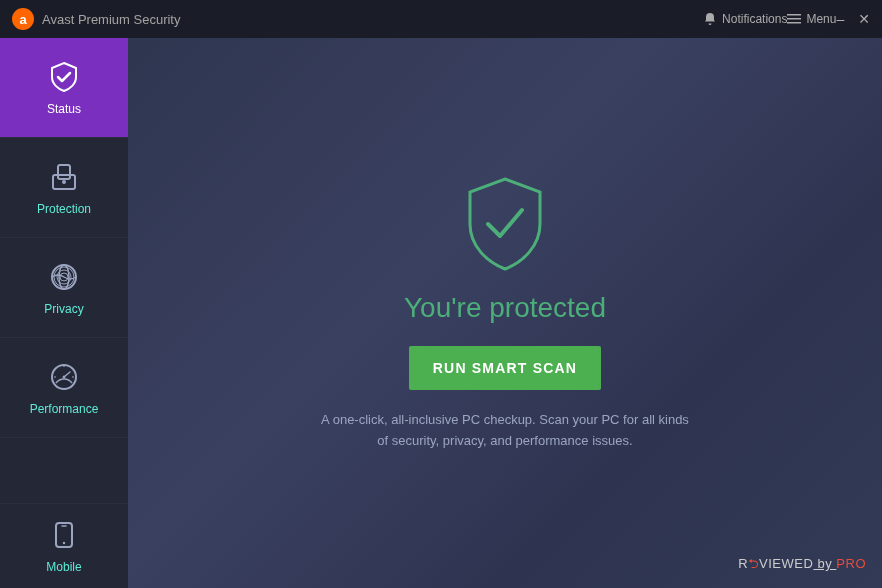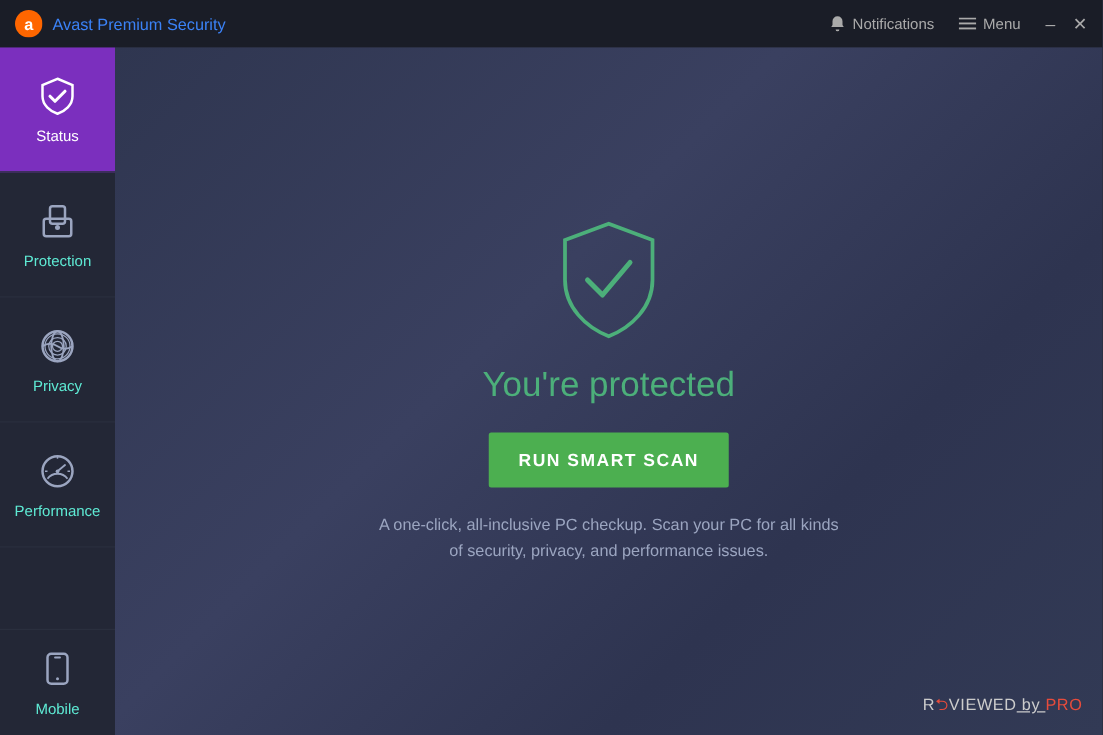--- a/index.html
+++ b/index.html
@@ -27,27 +27,26 @@
       align-items: center;
       gap: 8px;
     }
 
     .avast-logo {
       width: 22px;
       height: 22px;
     }
 
     .title-text {
-      color: #3b82f6;
+      color: #a3a3a3;
       font-size: 13px;
     }
 
     .title-bar-right {
       display: flex;
-      gap: 20px;
     }
 
     .title-bar-right .nav-item {
       color: #aaa;
       font-size: 12px;
       display: flex;
       align-items: center;
       gap: 5px;
       cursor: pointer;
     }
@@ -66,21 +65,21 @@
     }
 
     
     .main-layout {
       display: flex;
       height: 550px;
     }
 
     
     .sidebar {
-      width: 92px;
+      width: 128px;
       background: #232736;
       display: flex;
       flex-direction: column;
       flex-shrink: 0;
     }
 
     .sidebar-item {
       display: flex;
       flex-direction: column;
       align-items: center;

